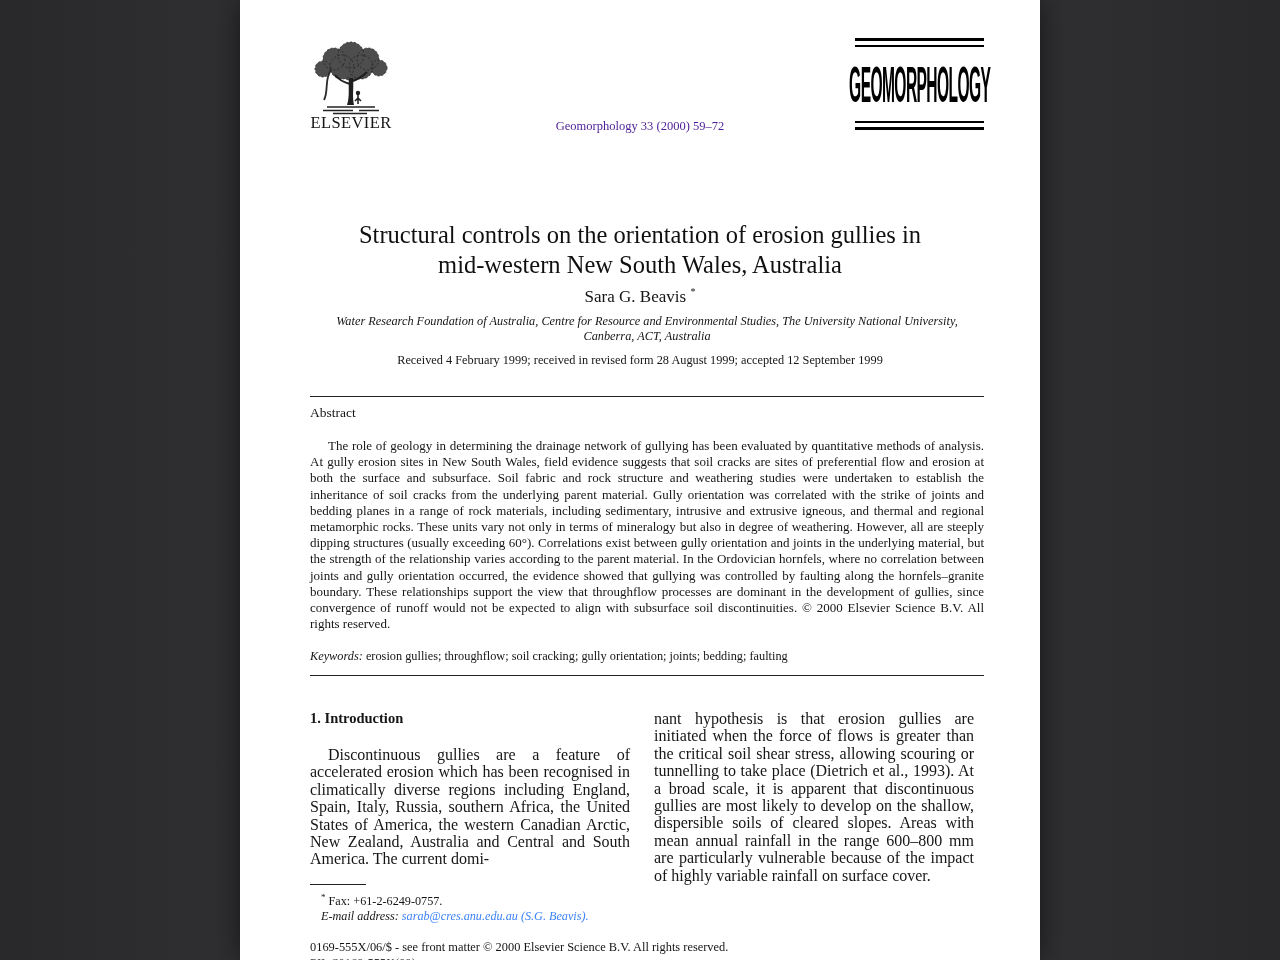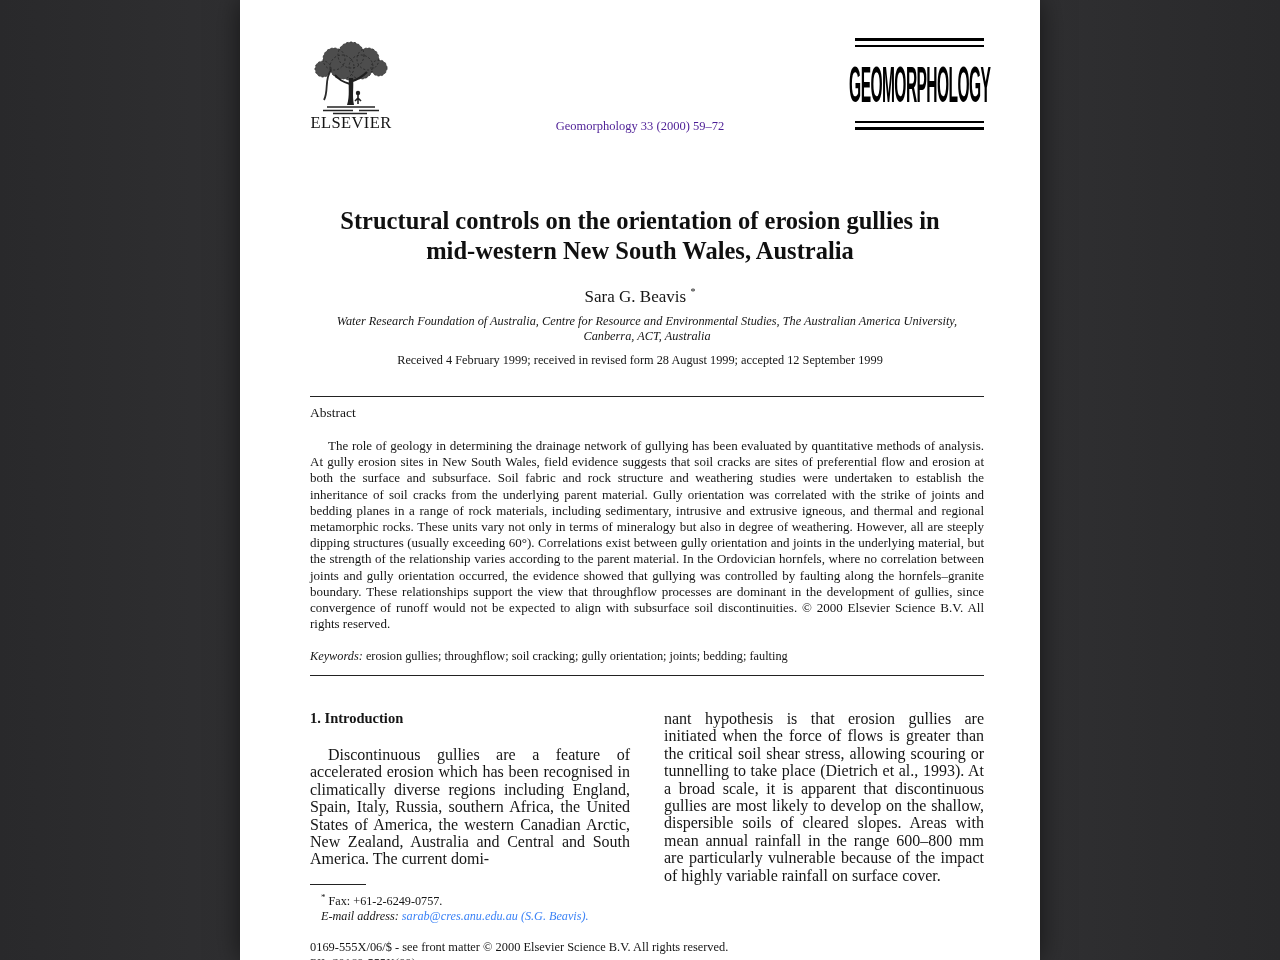--- a/index.html
+++ b/index.html
@@ -58,21 +58,21 @@
   .hr2{top:675px;}
   
   .abstract-heading{position:absolute;left:70px;top:405px;font-size:13.5px;font-weight:400;}
   .abstract-text{
     position:absolute;left:70px;top:438px;width:674px;
     font-size:13px;line-height:16.2px;text-align:justify;text-indent:18px;
   }
   .keywords{position:absolute;left:70px;top:649px;width:674px;font-size:12.3px;}
   .keywords .kw-label{font-style:italic;}
   
-  .columns{position:absolute;left:70px;top:710px;width:674px;display:flex;gap:34px;}
+  .columns{position:absolute;left:70px;top:710px;width:674px;display:flex;gap:24px;}
   .col{width:320px;}
   .section-heading{font-size:14.5px;font-weight:700;margin:0 0 19px 0;}
   .body-par{
     margin:0;font-size:16px;line-height:17.4px;text-align:justify;
   }
   .body-par.indent{text-indent:18px;}
   
   .footnote{position:absolute;left:70px;top:884px;width:320px;font-size:12.2px;line-height:14.5px;}
   .footnote-rule{width:56px;border-top:1px solid #222;height:0;margin-bottom:5px;}
   .footnote-line{padding-left:11px;}
@@ -124,29 +124,29 @@
     <div class="citation">Geomorphology 33 (2000) 59–72</div>
 
     <div class="masthead">
       <div class="rule-pair thick-top"></div>
       <div class="masthead-title-box">
         <span class="masthead-title">GEOMORPHOLOGY</span>
       </div>
       <div class="rule-pair thick-bottom"></div>
     </div>
 
-    <h1 class="article-title" style="font-weight:bold;margin:0;">Structural controls on the orientation of erosion gullies in
+    <h1 class="article-title" style="font-weight:normal;margin:14px;">Structural controls on the orientation of erosion gullies in
 mid-western New South Wales, Australia</h1>
 
     <div class="author-line">
       <span>Sara G. Beavis</span>
       <sup>*</sup>
     </div>
 
-    <div class="affiliation">Water Research Foundation of Australia, Centre for Resource and Environmental Studies, The Australian America University, Canberra, ACT, Australia</div>
+    <div class="affiliation">Water Research Foundation of Australia, Centre for Resource and Environmental Studies, The University National University, Canberra, ACT, Australia</div>
 
     <div class="received">Received 4 February 1999; received in revised form 28 August 1999; accepted 12 September 1999</div>
 
     <div class="hr hr1"></div>
     <div class="abstract-heading">Abstract</div>
     <p class="abstract-text" style="margin:0;">The role of geology in determining the drainage network of gullying has been evaluated by quantitative methods of analysis. At gully erosion sites in New South Wales, field evidence suggests that soil cracks are sites of preferential flow and erosion at both the surface and subsurface. Soil fabric and rock structure and weathering studies were undertaken to establish the inheritance of soil cracks from the underlying parent material. Gully orientation was correlated with the strike of joints and bedding planes in a range of rock materials, including sedimentary, intrusive and extrusive igneous, and thermal and regional metamorphic rocks. These units vary not only in terms of mineralogy but also in degree of weathering. However, all are steeply dipping structures (usually exceeding 60°). Correlations exist between gully orientation and joints in the underlying material, but the strength of the relationship varies according to the parent material. In the Ordovician hornfels, where no correlation between joints and gully orientation occurred, the evidence showed that gullying was controlled by faulting along the hornfels–granite boundary. These relationships support the view that throughflow processes are dominant in the development of gullies, since convergence of runoff would not be expected to align with subsurface soil discontinuities. © 2000 Elsevier Science B.V. All rights reserved.</p>
 
     <div class="keywords">
       <span class="kw-label">Keywords:</span><span> erosion gullies; throughflow; soil cracking; gully orientation; joints; bedding; faulting</span>
     </div>

